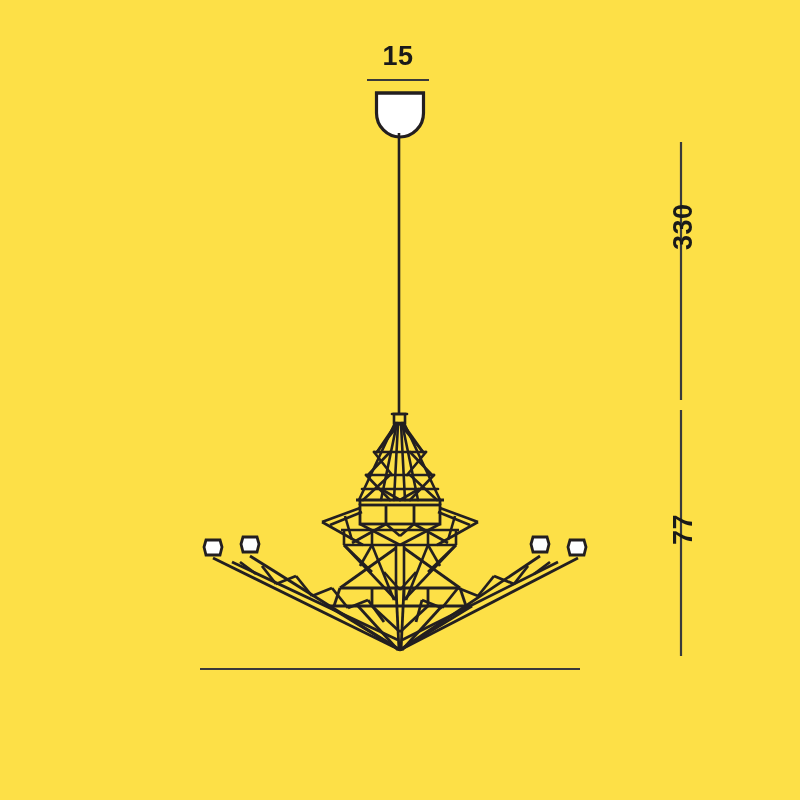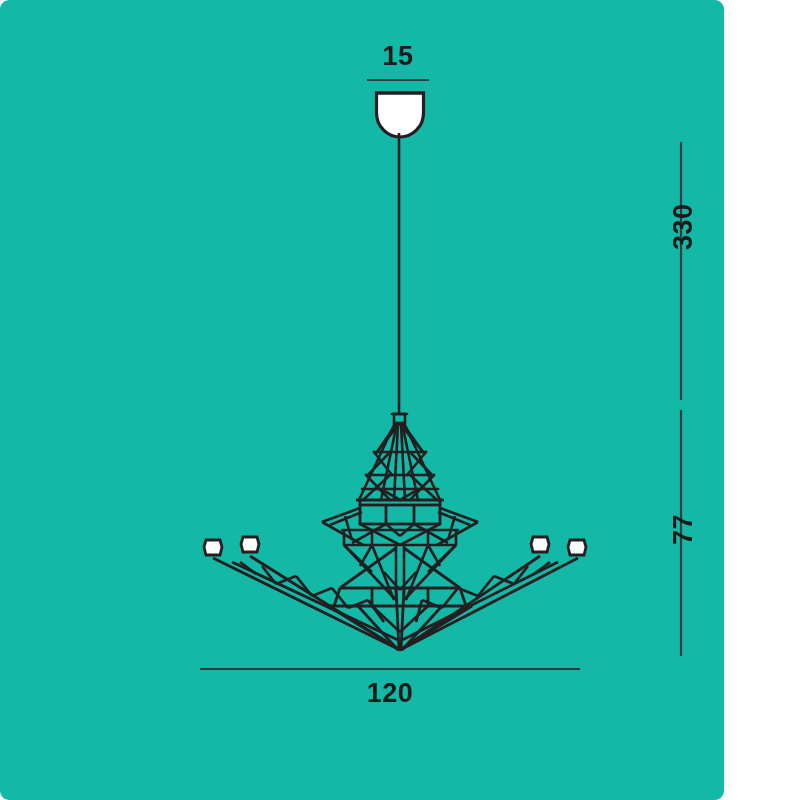--- a/index.html
+++ b/index.html
@@ -5,25 +5,24 @@
   html, body {
     margin: 0;
     padding: 0;
     background: #ffffff;
   }
   body {
     font-family: "Liberation Sans", sans-serif;
   }
   #canvas {
     position: relative;
-    width: 724px;
+    width: 800px;
     height: 800px;
-    background: #14b8a6;
+    background: #fde047;
     overflow: hidden;
-    border-radius: 9px;
   }
   #drawing {
     position: absolute;
     left: 0;
     top: 0;
     width: 800px;
     height: 800px;
   }
   .dim-label {
     position: absolute;
@@ -224,19 +223,18 @@
       <path d="M 206 540 L 220 540 L 222 547 L 220 555 L 206 555 L 204 547 Z"></path>
       <path d="M 243 537 L 257 537 L 259 544 L 257 552 L 243 552 L 241 544 Z"></path>
       <path d="M 533 537 L 547 537 L 549 544 L 547 552 L 533 552 L 531 544 Z"></path>
       <path d="M 570 540 L 584 540 L 586 547 L 584 555 L 570 555 L 568 547 Z"></path>
     </g>
 
   </svg>
 
   <div class="dim-label" id="label-15">15</div>
 
-  <div class="dim-label" id="label-120">120</div>
 
   <div class="dim-label" id="label-330">330</div>
 
   <div class="dim-label" id="label-77">77</div>
 
 </div>
 
 </body></html>

